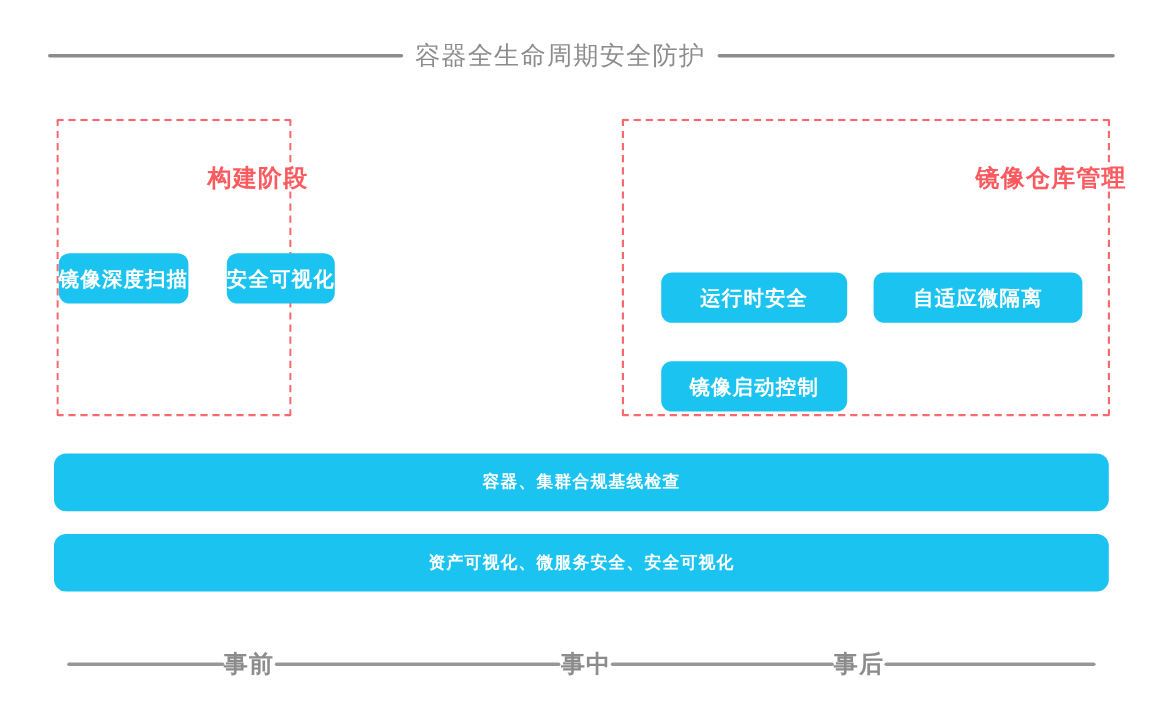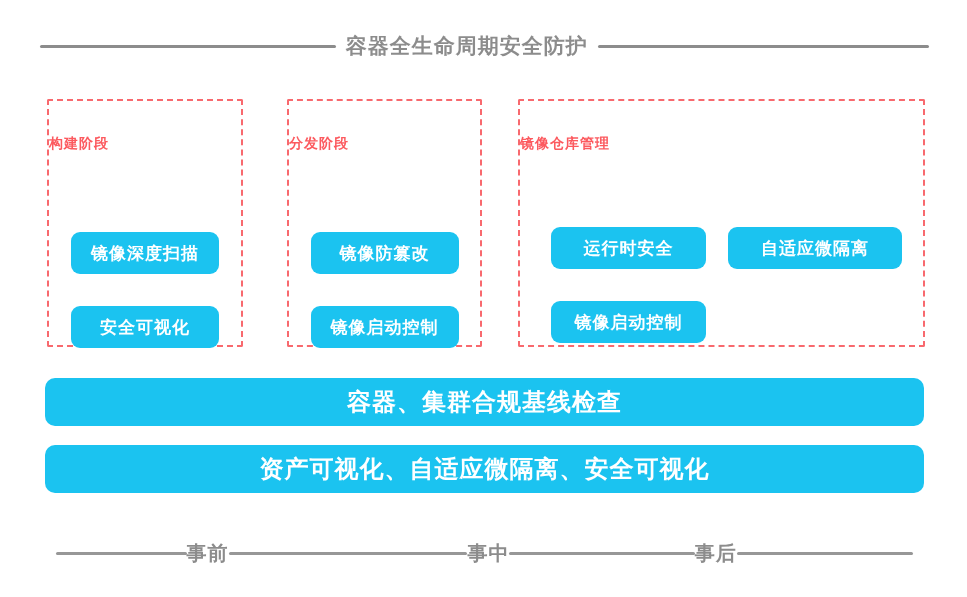--- a/index.html
+++ b/index.html
@@ -30,46 +30,46 @@
   .hline {
     height: 3px;
     background: var(--muted-gray, #8C8C8C);
     border-radius: 2px;
   }
   .hline.left  { flex: 1; }
   .hline.right { flex: 1.12; }
   .title-text {
     color: var(--muted-gray, #8C8C8C);
     font-size: 21px;
-    font-weight: bold;
+    font-weight: normal;
     letter-spacing: 1px;
     white-space: nowrap;
   }
 
   
   .phase-box {
     position: absolute;
     top: 99px;
     height: 248px;
     border: 2px dashed var(--dash-red, #F8696E);
     border-radius: 2px;
     box-sizing: border-box;
   }
   .box1 { left: 47px;  width: 196px; }
   .box2 { left: 287px; width: 195px; }
   .box3 { left: 518px; width: 407px; }
 
   .phase-title {
     position: absolute;
     top: 34px;
-    left: 0;
+    left: 16px;
     width: 100%;
-    text-align: left;
+    text-align: right;
     color: var(--accent-red, #FC5A5F);
-    font-size: 14px;
+    font-size: 20px;
     font-weight: bold;
     letter-spacing: 1px;
   }
 
   .chip {
     background: var(--accent-cyan, #1BC3F0);
     color: #ffffff;
     font-size: 17px;
     font-weight: bold;
     letter-spacing: 1px;
@@ -80,24 +80,22 @@
     justify-content: center;
     white-space: nowrap;
   }
 
   .btn-stack {
     position: absolute;
     top: 110px;
     left: 0;
     right: 0;
     display: flex;
-    flex-direction: column;
-    align-items: center;
+    flex-direction: row;
     gap: 32px;
-    margin-top: 21px;
   }
   .btn-stack .chip { width: 148px; }
 
   .btn-grid {
     position: absolute;
     top: 126px;
     left: 31px;
     right: 21px;
     display: grid;
     grid-template-columns: 156fr 175fr;
@@ -107,21 +105,21 @@
 
   
   .bar {
     position: absolute;
     left: 45px;
     width: 879px;
     height: 48px;
     background: var(--accent-cyan, #1BC3F0);
     border-radius: 10px;
     color: #ffffff;
-    font-size: 24px;
+    font-size: 14px;
     font-weight: bold;
     letter-spacing: 1px;
     display: flex;
     align-items: center;
     justify-content: center;
     box-sizing: border-box;
   }
   .bar1 { top: 378px; }
   .bar2 { top: 445px; }
 
@@ -164,39 +162,32 @@
   </div>
 
   <div class="phase-box box1">
     <div class="phase-title">构建阶段</div>
     <div class="btn-stack">
       <div class="chip">镜像深度扫描</div>
       <div class="chip">安全可视化</div>
     </div>
   </div>
 
-  <div class="phase-box box2">
-    <div class="phase-title">分发阶段</div>
-    <div class="btn-stack">
-      <div class="chip">镜像防篡改</div>
-      <div class="chip">镜像启动控制</div>
-    </div>
-  </div>
 
   <div class="phase-box box3">
     <div class="phase-title">镜像仓库管理</div>
     <div class="btn-grid">
       <div class="chip">运行时安全</div>
       <div class="chip">自适应微隔离</div>
       <div class="chip">镜像启动控制</div>
     </div>
   </div>
 
   <div class="bar bar1">容器、集群合规基线检查</div>
-  <div class="bar bar2">资产可视化、自适应微隔离、安全可视化</div>
+  <div class="bar bar2">资产可视化、微服务安全、安全可视化</div>
 
   <div class="timeline">
     <span class="tline t1"></span>
     <span class="tlabel">事前</span>
     <span class="tline t2"></span>
     <span class="tlabel">事中</span>
     <span class="tline t3"></span>
     <span class="tlabel">事后</span>
     <span class="tline t4"></span>
   </div>

